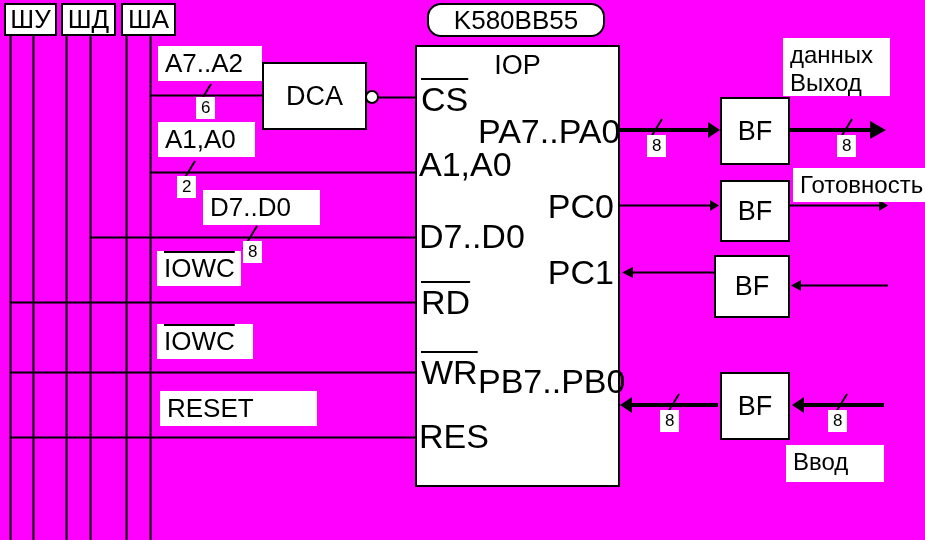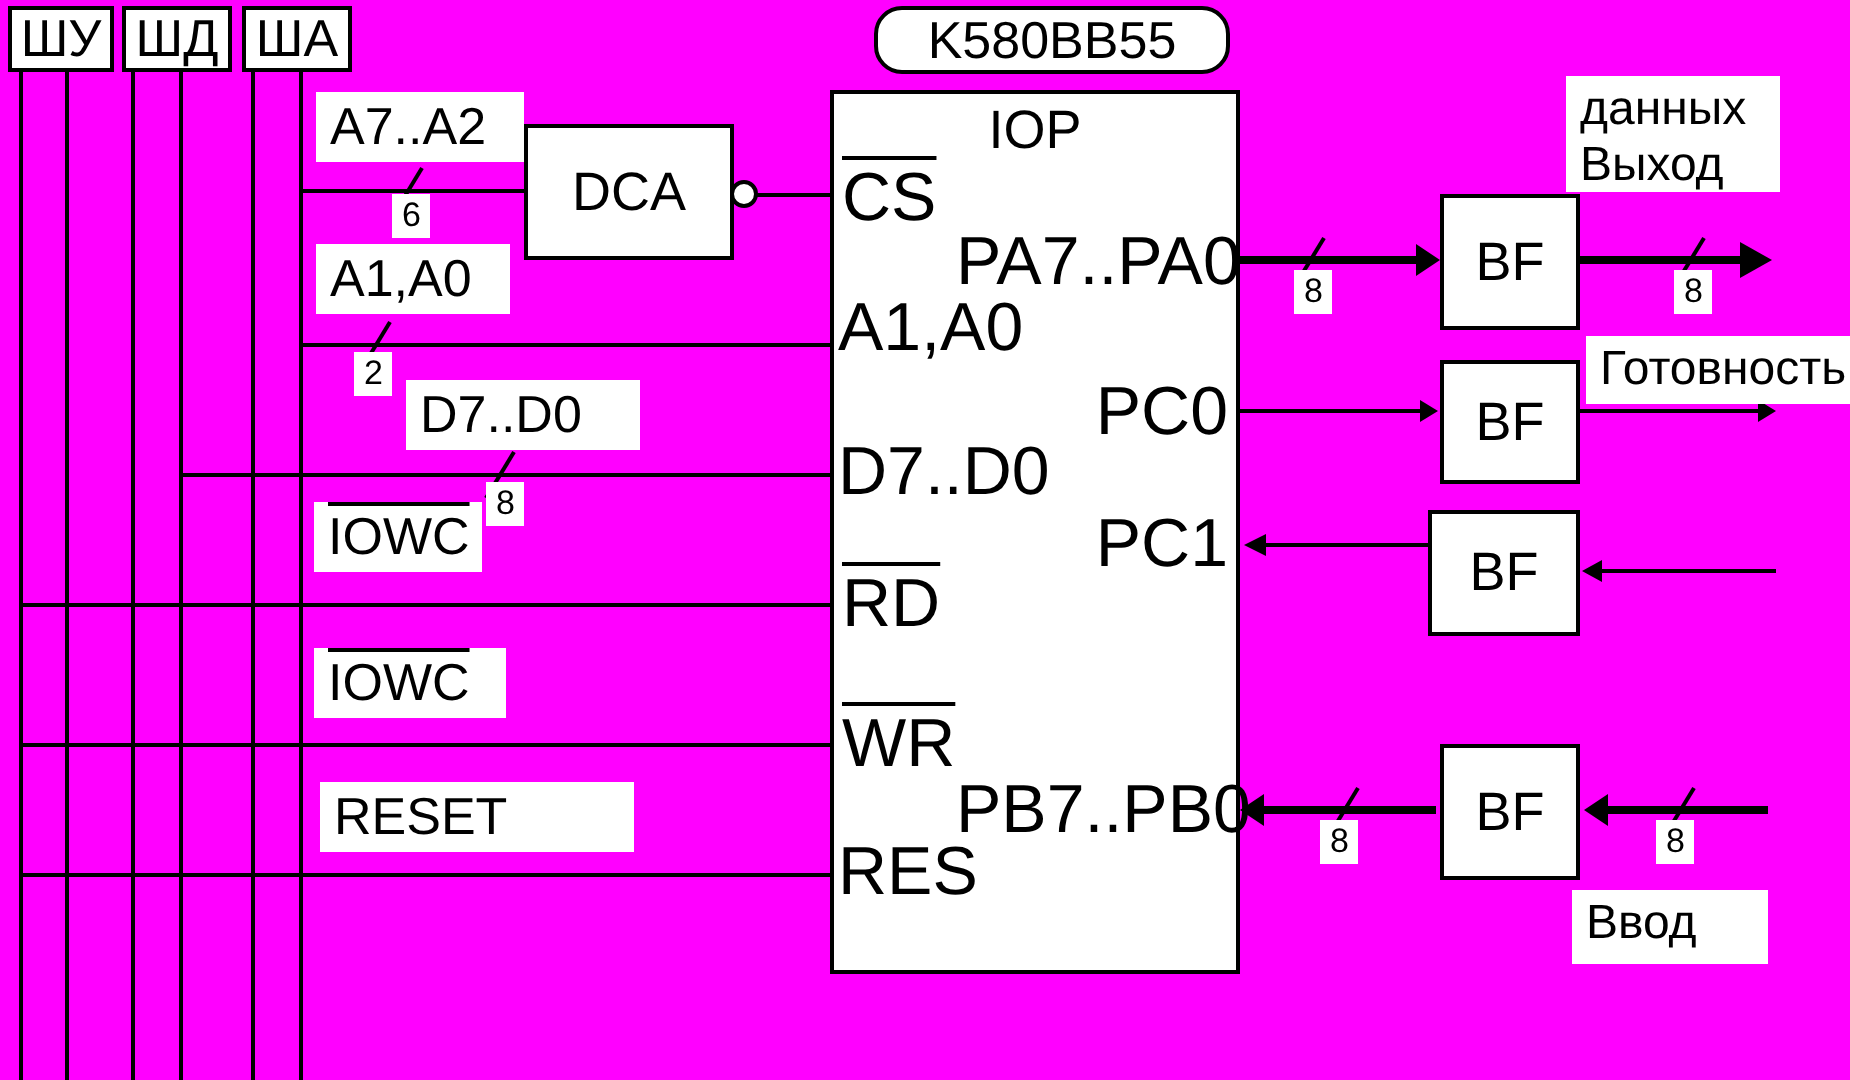--- a/index.html
+++ b/index.html
@@ -91,21 +91,21 @@
       <polygon points="633,267 633,278 622,272.5"></polygon>
       <polygon points="801,280 801,291 791,285.5"></polygon>
     </g>
     <circle cx="372" cy="97" r="6" fill="#fff" stroke="#000" stroke-width="2"></circle>
   </svg>
 
   <div class="busbox" style="left:4px;top:3px;width:53px;height:33px;">ШУ</div>
   <div class="busbox" style="left:61px;top:3px;width:55px;height:33px;">ШД</div>
   <div class="busbox" style="left:121px;top:3px;width:55px;height:33px;">ША</div>
 
-  <div class="busbox" style="left:437px;top:3px;width:178px;height:34px;border-radius:14px;">K580BB55</div>
+  <div class="busbox" style="left:427px;top:3px;width:178px;height:34px;border-radius:14px;">K580BB55</div>
 
   <div class="lbl" style="left:158px;top:46px;width:104px;">A7..A2</div>
   <div class="lbl" style="left:158px;top:122px;width:97px;">A1,A0</div>
   <div class="lbl" style="left:203px;top:190px;width:117px;">D7..D0</div>
   <div class="lbl ovl" style="left:157px;top:251px;width:84px;">IOWC</div>
   <div class="lbl ovl" style="left:157px;top:324px;width:96px;">IOWC</div>
   <div class="lbl" style="left:160px;top:391px;width:157px;">RESET</div>
 
   <div class="num" style="left:196px;top:97px;">6</div>
   <div class="num" style="left:177px;top:176px;">2</div>
@@ -117,21 +117,21 @@
 
   <div class="pin ca" style="left:415px;top:50px;width:205px;font-size:27px;">IOP</div>
   <div class="pin ovl" style="left:421px;top:84px;">CS</div>
   <div class="pin ra" style="left:478px;top:116px;width:136px;">PA7..PA0</div>
   <div class="pin" style="left:419px;top:149px;">A1,A0</div>
   <div class="pin ra" style="left:540px;top:191px;width:74px;">PC0</div>
   <div class="pin" style="left:419px;top:221px;">D7..D0</div>
   <div class="pin ra" style="left:540px;top:257px;width:74px;">PC1</div>
   <div class="pin ovl" style="left:421px;top:287px;">RD</div>
   <div class="pin ovl" style="left:421px;top:357px;">WR</div>
-  <div class="pin ra" style="left:478px;top:390px;width:136px;">PB7..PB0</div>
+  <div class="pin ra" style="left:478px;top:366px;width:136px;">PB7..PB0</div>
   <div class="pin" style="left:419px;top:421px;">RES</div>
 
   <div class="ann" style="left:783px;top:38px;width:107px;height:58px;white-space:normal;">
     <span style="display:block;">данных</span>
     <span style="display:block;">Выход</span>
   </div>
   <div class="ann" style="left:793px;top:168px;">Готовность</div>
   <div class="ann" style="left:786px;top:445px;width:98px;height:37px;">Ввод</div>
 
 </div>

